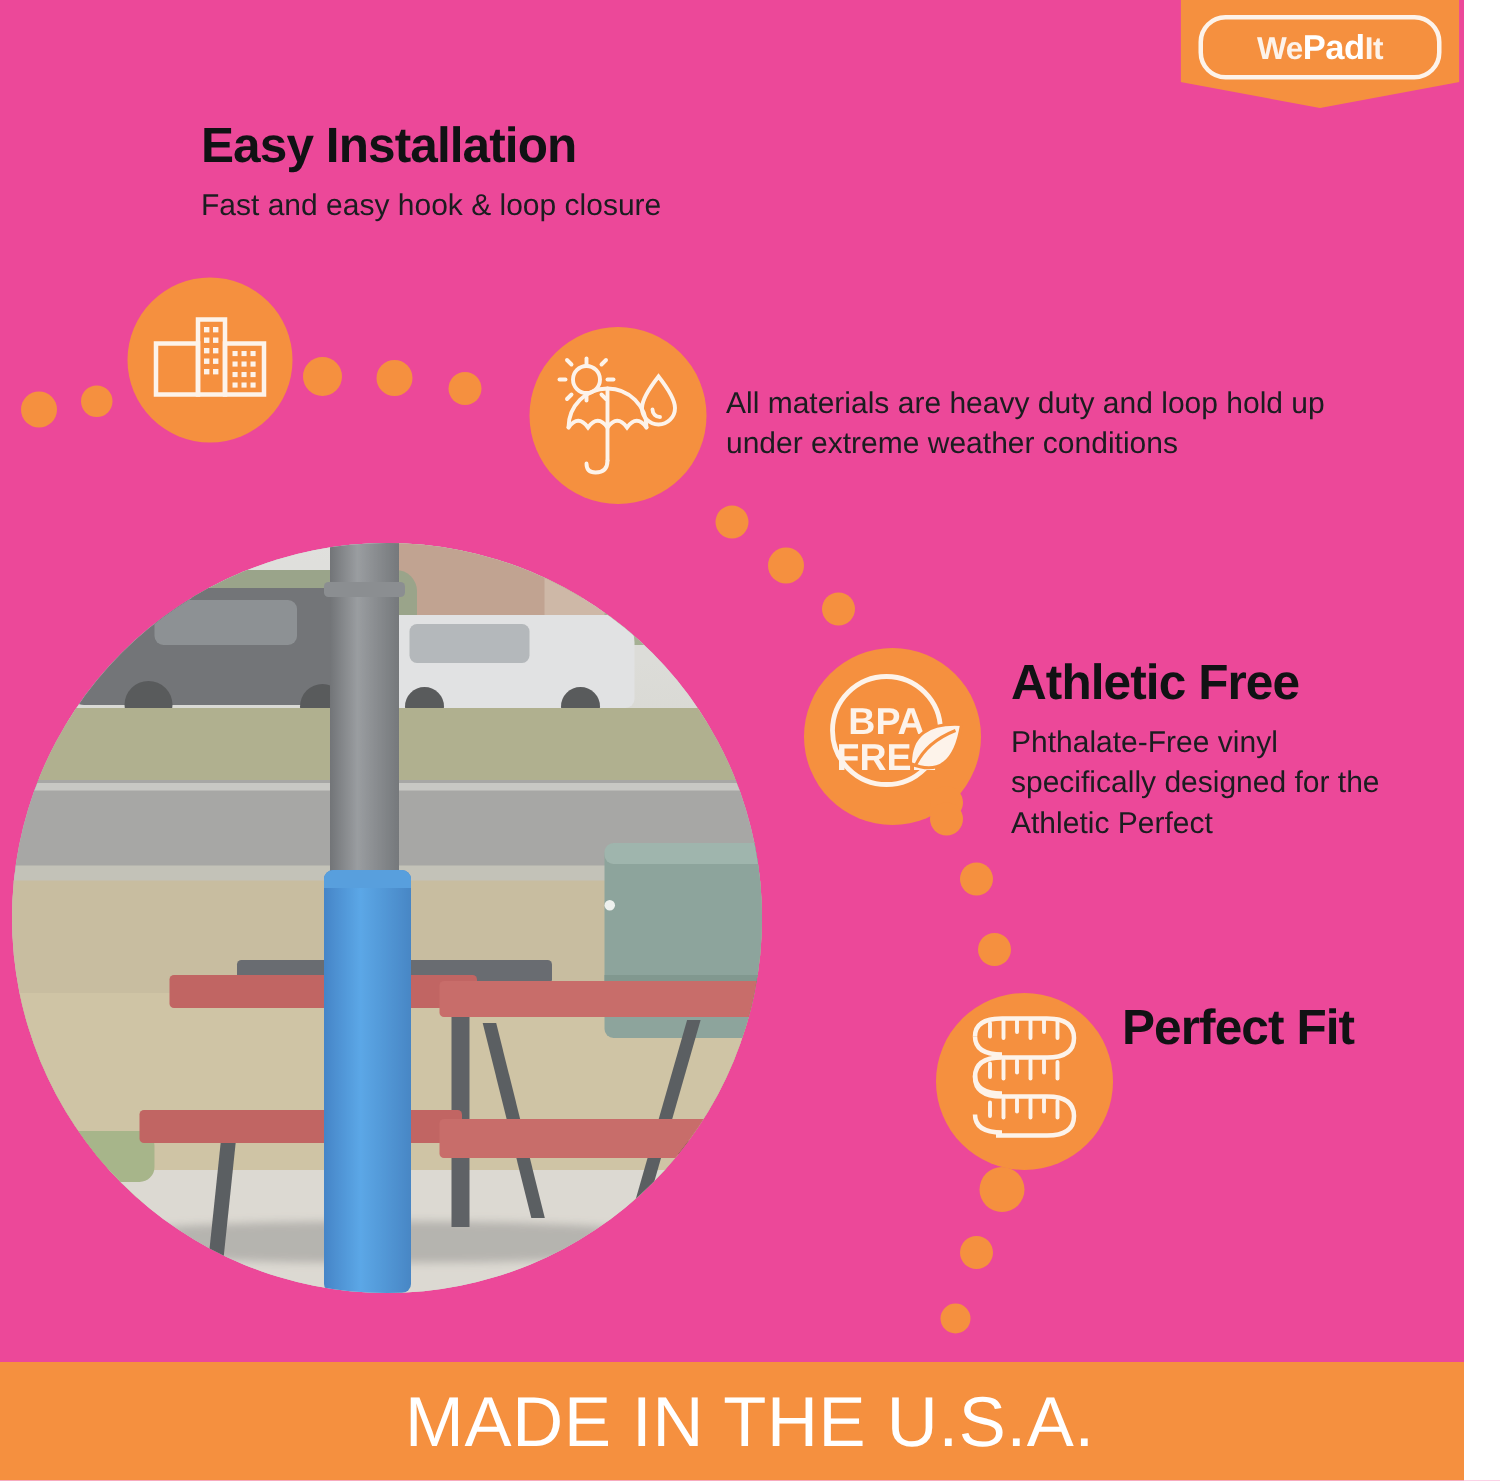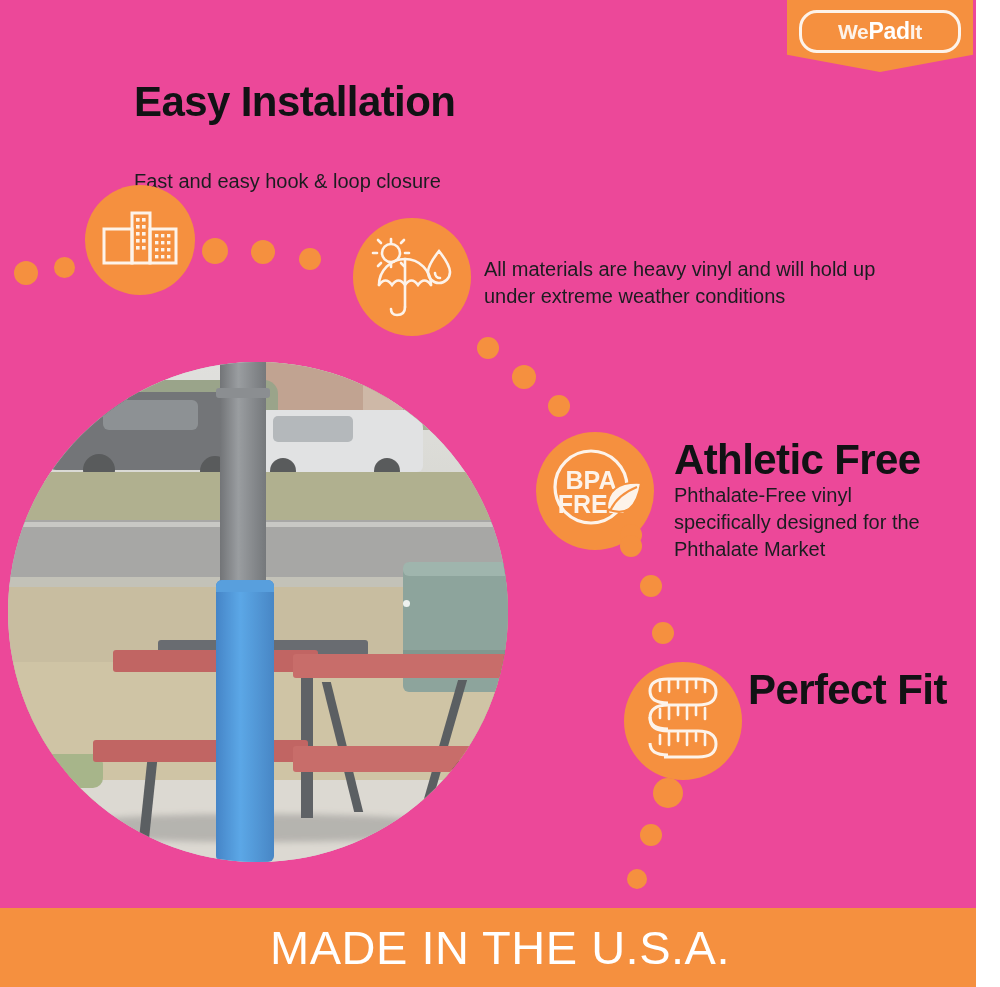--- a/index.html
+++ b/index.html
@@ -52,21 +52,21 @@
     line-height: 1;
     white-space: nowrap;
   }
   .logo-text .lt-we { color: #FDF3EA; font-weight: bold; }
   .logo-text .lt-pad { color: #ffffff; font-weight: bold; font-size: 23px; }
   .logo-text .lt-it { color: #FDF3EA; font-weight: bold; }
 
   
   .feat-title {
     position: absolute;
-    font-size: 42px;
+    font-size: 33px;
     font-weight: bold;
     color: #111214;
     letter-spacing: -0.6px;
     line-height: 1.05;
     white-space: nowrap;
   }
   .feat-desc {
     position: absolute;
     font-size: 20px;
     font-weight: normal;
@@ -182,21 +182,21 @@
   <div class="logo-wrap">
     <div class="logo-banner"></div>
     <div class="logo-box">
       <div class="logo-text">
         <span class="lt-we">We</span><span class="lt-pad">Pad</span><span class="lt-it">It</span>
       </div>
     </div>
   </div>
 
   <div class="feat-title" style="left:134px; top:80px;">Easy Installation</div>
-  <div class="feat-desc" style="left:134px; top:124px; width:420px;margin-top:44px;">Fast and easy hook &amp; loop closure</div>
+  <div class="feat-desc" style="left:134px; top:124px; width:420px;">Fast and easy hook &amp; loop closure</div>
 
   <div class="path-dot" style="left:14px; top:261px; width:24px; height:24px;"></div>
   <div class="path-dot" style="left:54px; top:257px; width:21px; height:21px;"></div>
   <div class="path-dot" style="left:97px; top:249px; width:0px; height:0px;"></div>
 
   <div class="icon-circle" style="left:85px; top:185px; width:110px; height:110px;">
     <svg width="78" height="62" viewBox="0 0 78 62" aria-hidden="true">
       <g fill="none" stroke="#FDF3EA" stroke-width="3">
         <path d="M3 20 h28 v34 h-28 z"></path>
         <path d="M31 4 h18 v50 h-18 z"></path>
@@ -248,40 +248,40 @@
         <path d="M10 48 A26 26 0 0 1 62 48"></path>
         <path d="M10 48 q6.5 -9 13 0 q6.5 -9 13 0 q6.5 -9 13 0 q6.5 -9 13 0"></path>
         <line x1="36" y1="22" x2="36" y2="70"></line>
         <path d="M36 70 q0 8 -8 8 q-6 0 -6 -6"></path>
         <path d="M70 14 q11 14 11 21 a11 11 0 0 1 -22 0 q0 -7 11 -21 z"></path>
         <path d="M66 36 a5 5 0 0 0 5 5"></path>
       </g>
     </svg>
   </div>
 
-  <div class="feat-desc" style="left:484px; top:256px; width:420px;">All materials are heavy vinyl and will hold up under extreme weather conditions</div>
+  <div class="feat-desc" style="left:484px; top:256px; width:420px;">All materials are heavy duty and loop hold up under extreme weather conditions</div>
 
   <div class="path-dot" style="left:477px; top:337px; width:22px; height:22px;"></div>
   <div class="path-dot" style="left:512px; top:365px; width:24px; height:24px;"></div>
   <div class="path-dot" style="left:548px; top:395px; width:22px; height:22px;"></div>
   <div class="path-dot" style="left:546px; top:406px; width:0; height:0;"></div>
 
   <div class="icon-circle" style="left:536px; top:432px; width:118px; height:118px;">
     <svg width="104" height="104" viewBox="0 0 104 104" aria-hidden="true">
       <circle cx="48" cy="48" r="36" fill="none" stroke="#FDF3EA" stroke-width="3.2"></circle>
       <text class="bpa-text" x="48" y="50" text-anchor="middle" font-size="25">BPA</text>
       <text class="bpa-text" x="48" y="74" text-anchor="middle" font-size="25">FREE</text>
       <path d="M98 44 q-34 -2 -34 26 q28 12 34 -26 z" fill="#FDF3EA" stroke="#F5903F" stroke-width="2"></path>
       <path d="M94 48 q-20 8 -27 24" fill="none" stroke="#F5903F" stroke-width="2"></path>
       <circle cx="88" cy="96" r="11" fill="#F5903F"></circle>
     </svg>
   </div>
 
   <div class="feat-title" style="left:674px; top:438px;">Athletic Free</div>
-  <div class="feat-desc" style="left:674px; top:482px; width:260px;">Phthalate-Free vinyl specifically designed for the Phthalate Market</div>
+  <div class="feat-desc" style="left:674px; top:482px; width:260px;">Phthalate-Free vinyl specifically designed for the Athletic Perfect</div>
 
   <div class="path-dot" style="left:620px; top:535px; width:22px; height:22px;"></div>
   <div class="path-dot" style="left:640px; top:575px; width:22px; height:22px;"></div>
   <div class="path-dot" style="left:652px; top:622px; width:22px; height:22px;"></div>
 
   <div class="icon-circle" style="left:624px; top:662px; width:118px; height:118px;">
     <svg width="94" height="104" viewBox="0 0 94 104" aria-hidden="true">
       <g fill="none" stroke="#FDF3EA" stroke-width="3">
         <path d="M14 22 q0 -12 18 -12 h30 q18 0 18 13 q0 13 -18 13 h-30 q-18 0 -18 13 q0 13 18 13 h30 q18 0 18 13 q0 13 -18 13 h-34"></path>
         <path d="M14 22 q0 12 18 12"></path>

